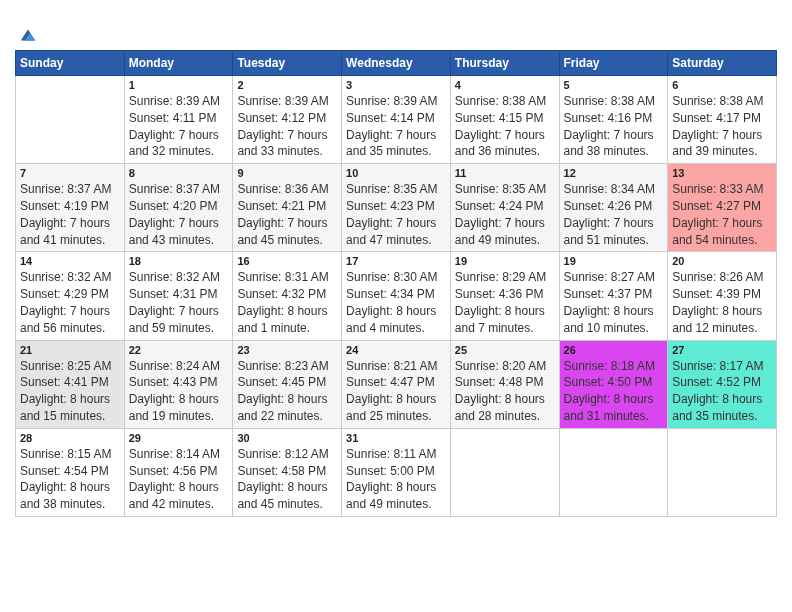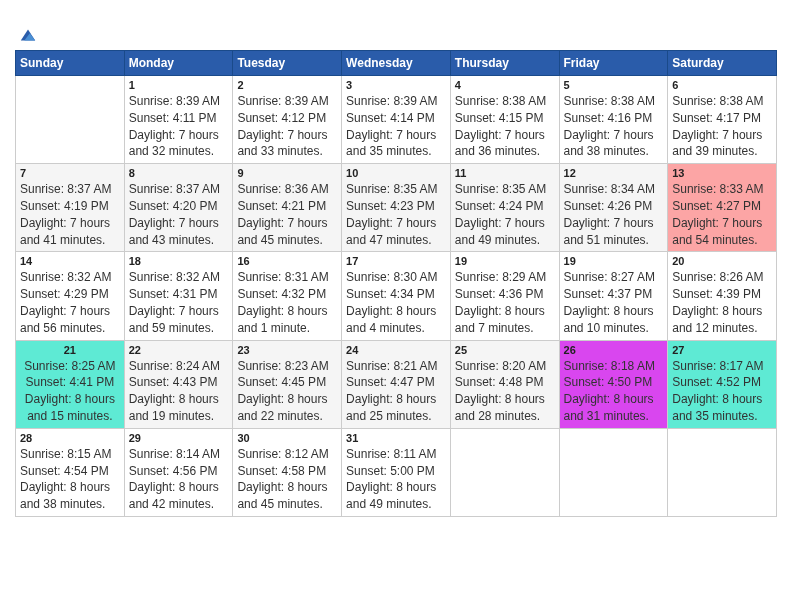--- a/index.html
+++ b/index.html
@@ -216,21 +216,21 @@
           <td>
             <span class="day-number">19</span>
             <div class="day-info">Sunrise: 8:27 AM<br>Sunset: 4:37 PM<br>Daylight: 8 hours and 10 minutes.</div>
           </td>
           <td>
             <span class="day-number">20</span>
             <div class="day-info">Sunrise: 8:26 AM<br>Sunset: 4:39 PM<br>Daylight: 8 hours and 12 minutes.</div>
           </td>
         </tr>
         <tr>
-          <td style="background: #5eead4; text-align: center;">
+          <td style="background: #e5e5e5;">
             <span class="day-number">21</span>
             <div class="day-info">Sunrise: 8:25 AM<br>Sunset: 4:41 PM<br>Daylight: 8 hours and 15 minutes.</div>
           </td>
           <td style="background: rgb(245, 245, 245);">
             <span class="day-number">22</span>
             <div class="day-info">Sunrise: 8:24 AM<br>Sunset: 4:43 PM<br>Daylight: 8 hours and 19 minutes.</div>
           </td>
           <td style="background: rgb(245, 245, 245);">
             <span class="day-number">23</span>
             <div class="day-info">Sunrise: 8:23 AM<br>Sunset: 4:45 PM<br>Daylight: 8 hours and 22 minutes.</div>

